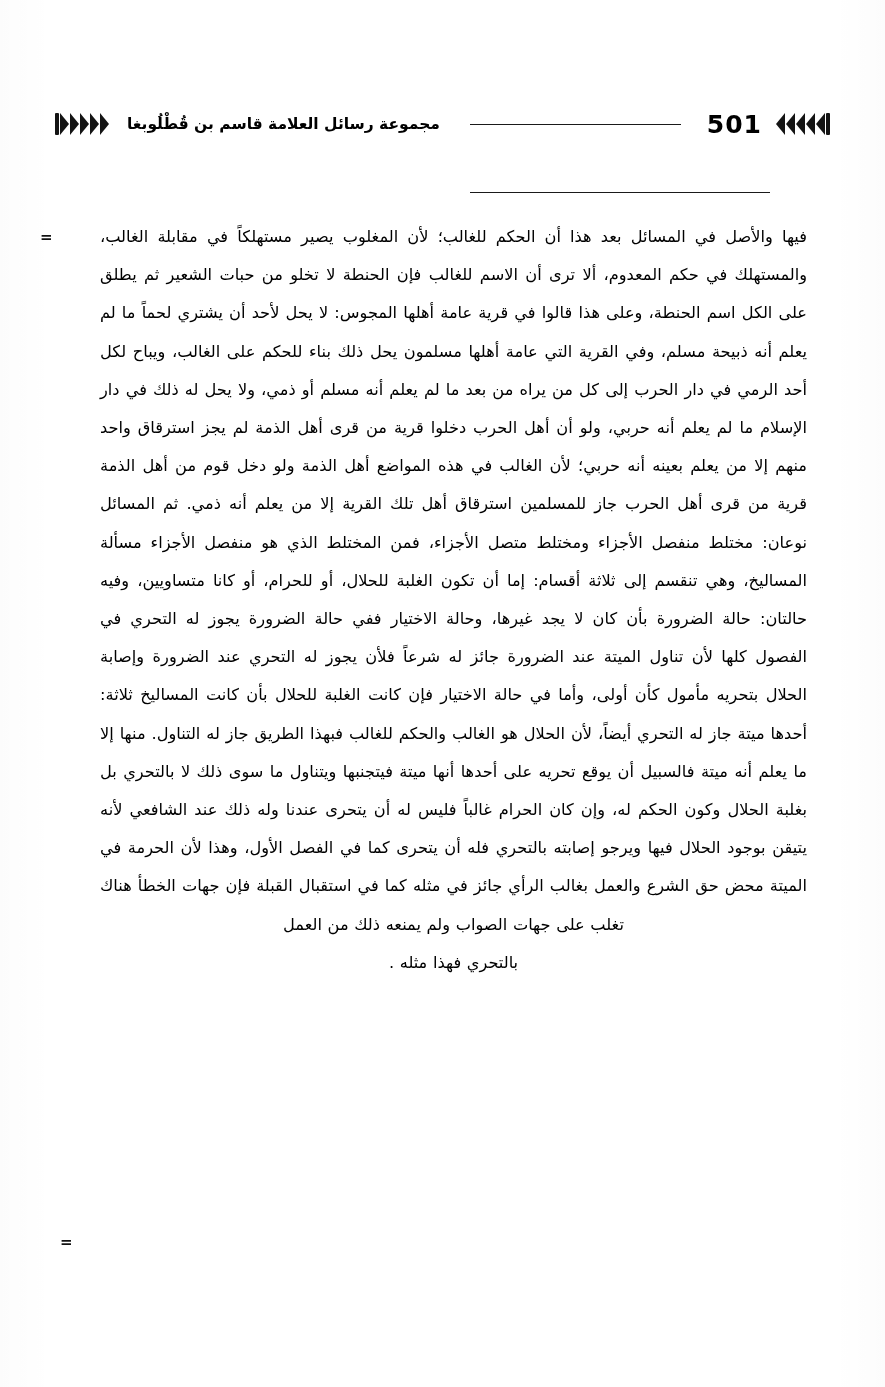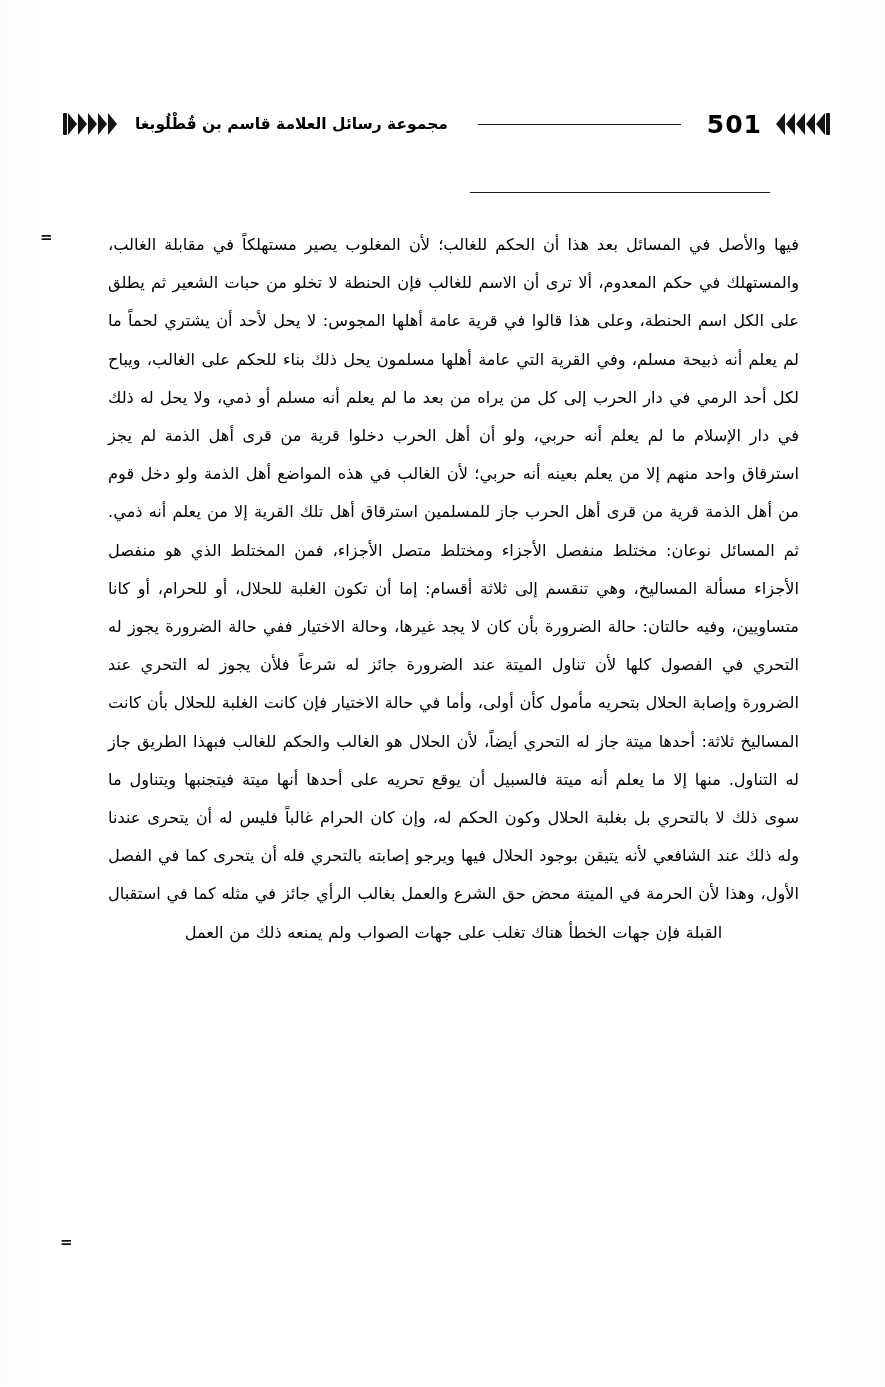--- a/index.html
+++ b/index.html
@@ -29,21 +29,20 @@
     position: absolute;
     top: 104px;
     left: 55px;
     right: 55px;
     height: 40px;
     display: flex;
     flex-direction: row-reverse; 
     align-items: center;
     justify-content: flex-start;
     gap: 8px;
-    margin-left: 8px;
   }
 
   .orn {
     display: flex;
     align-items: center;
     gap: 1px;
     flex: 0 0 auto;
     height: 26px;
   }
   .orn .chev {
@@ -115,21 +114,21 @@
     direction: rtl;
     text-align: justify;
     text-align-last: center;
     font-family: "DejaVu Sans", sans-serif;
     font-size: 16.2px;
     line-height: 38.2px;
     letter-spacing: 0;
     word-spacing: 0.5px;
   }
   .body-text p {
-    margin: 8px;
+    margin: 0;
     text-indent: 0;
   }
   .body-text .last-line {
     text-align: center;
   }
 
   
   .margin-mark {
     position: absolute;
     font-family: "DejaVu Sans", sans-serif;
@@ -185,15 +184,16 @@
 
   </div>
 
   <div class="sub-rule"></div>
 
   <span class="margin-mark top">=</span>
   <span class="margin-mark bottom">=</span>
 
   <div class="body-text">
     <p>فيها والأصل في المسائل بعد هذا أن الحكم للغالب؛ لأن المغلوب يصير مستهلكاً في مقابلة الغالب، والمستهلك في حكم المعدوم، ألا ترى أن الاسم للغالب فإن الحنطة لا تخلو من حبات الشعير ثم يطلق على الكل اسم الحنطة، وعلى هذا قالوا في قرية عامة أهلها المجوس: لا يحل لأحد أن يشتري لحماً ما لم يعلم أنه ذبيحة مسلم، وفي القرية التي عامة أهلها مسلمون يحل ذلك بناء للحكم على الغالب، ويباح لكل أحد الرمي في دار الحرب إلى كل من يراه من بعد ما لم يعلم أنه مسلم أو ذمي، ولا يحل له ذلك في دار الإسلام ما لم يعلم أنه حربي، ولو أن أهل الحرب دخلوا قرية من قرى أهل الذمة لم يجز استرقاق واحد منهم إلا من يعلم بعينه أنه حربي؛ لأن الغالب في هذه المواضع أهل الذمة ولو دخل قوم من أهل الذمة قرية من قرى أهل الحرب جاز للمسلمين استرقاق أهل تلك القرية إلا من يعلم أنه ذمي. ثم المسائل نوعان: مختلط منفصل الأجزاء ومختلط متصل الأجزاء، فمن المختلط الذي هو منفصل الأجزاء مسألة المساليخ، وهي تنقسم إلى ثلاثة أقسام: إما أن تكون الغلبة للحلال، أو للحرام، أو كانا متساويين، وفيه حالتان: حالة الضرورة بأن كان لا يجد غيرها، وحالة الاختيار ففي حالة الضرورة يجوز له التحري في الفصول كلها لأن تناول الميتة عند الضرورة جائز له شرعاً فلأن يجوز له التحري عند الضرورة وإصابة الحلال بتحريه مأمول كأن أولى، وأما في حالة الاختيار فإن كانت الغلبة للحلال بأن كانت المساليخ ثلاثة: أحدها ميتة جاز له التحري أيضاً، لأن الحلال هو الغالب والحكم للغالب فبهذا الطريق جاز له التناول. منها إلا ما يعلم أنه ميتة فالسبيل أن يوقع تحريه على أحدها أنها ميتة فيتجنبها ويتناول ما سوى ذلك لا بالتحري بل بغلبة الحلال وكون الحكم له، وإن كان الحرام غالباً فليس له أن يتحرى عندنا وله ذلك عند الشافعي لأنه يتيقن بوجود الحلال فيها ويرجو إصابته بالتحري فله أن يتحرى كما في الفصل الأول، وهذا لأن الحرمة في الميتة محض حق الشرع والعمل بغالب الرأي جائز في مثله كما في استقبال القبلة فإن جهات الخطأ هناك تغلب على جهات الصواب ولم يمنعه ذلك من العمل</p>
+    <p class="last-line">بالتحري فهذا مثله .</p>
   </div>
 
 </div>
 
 </body></html>

